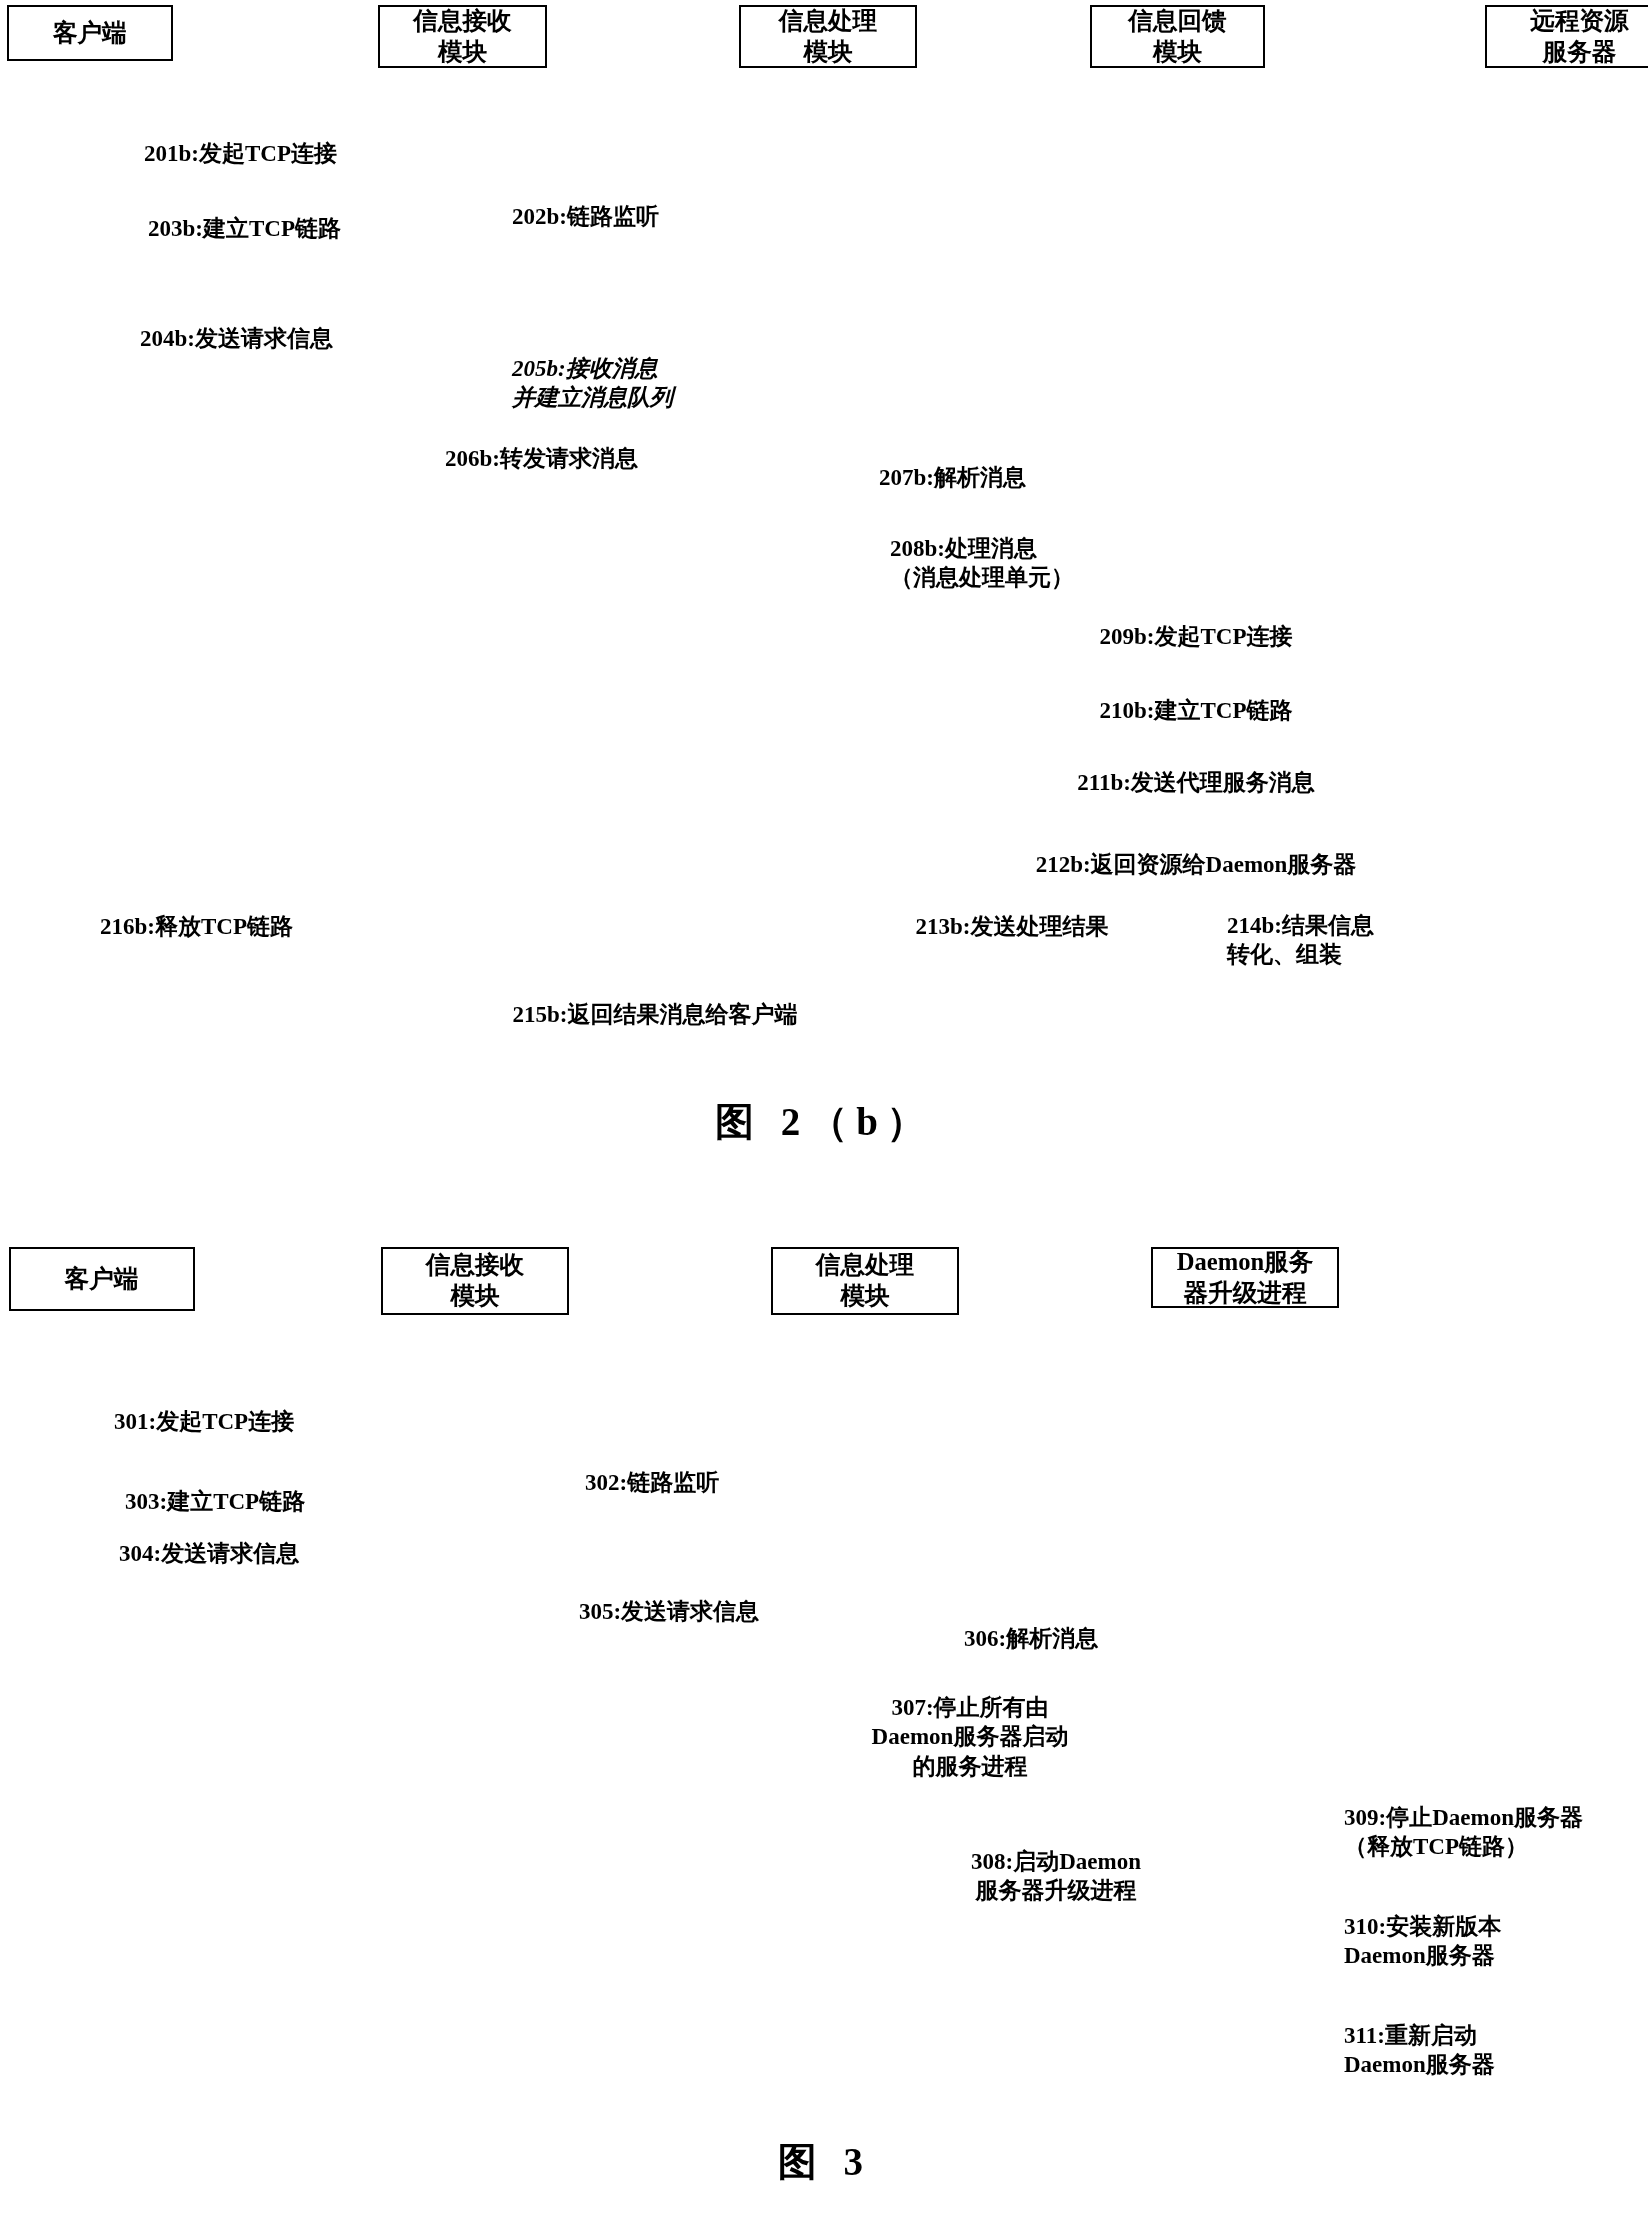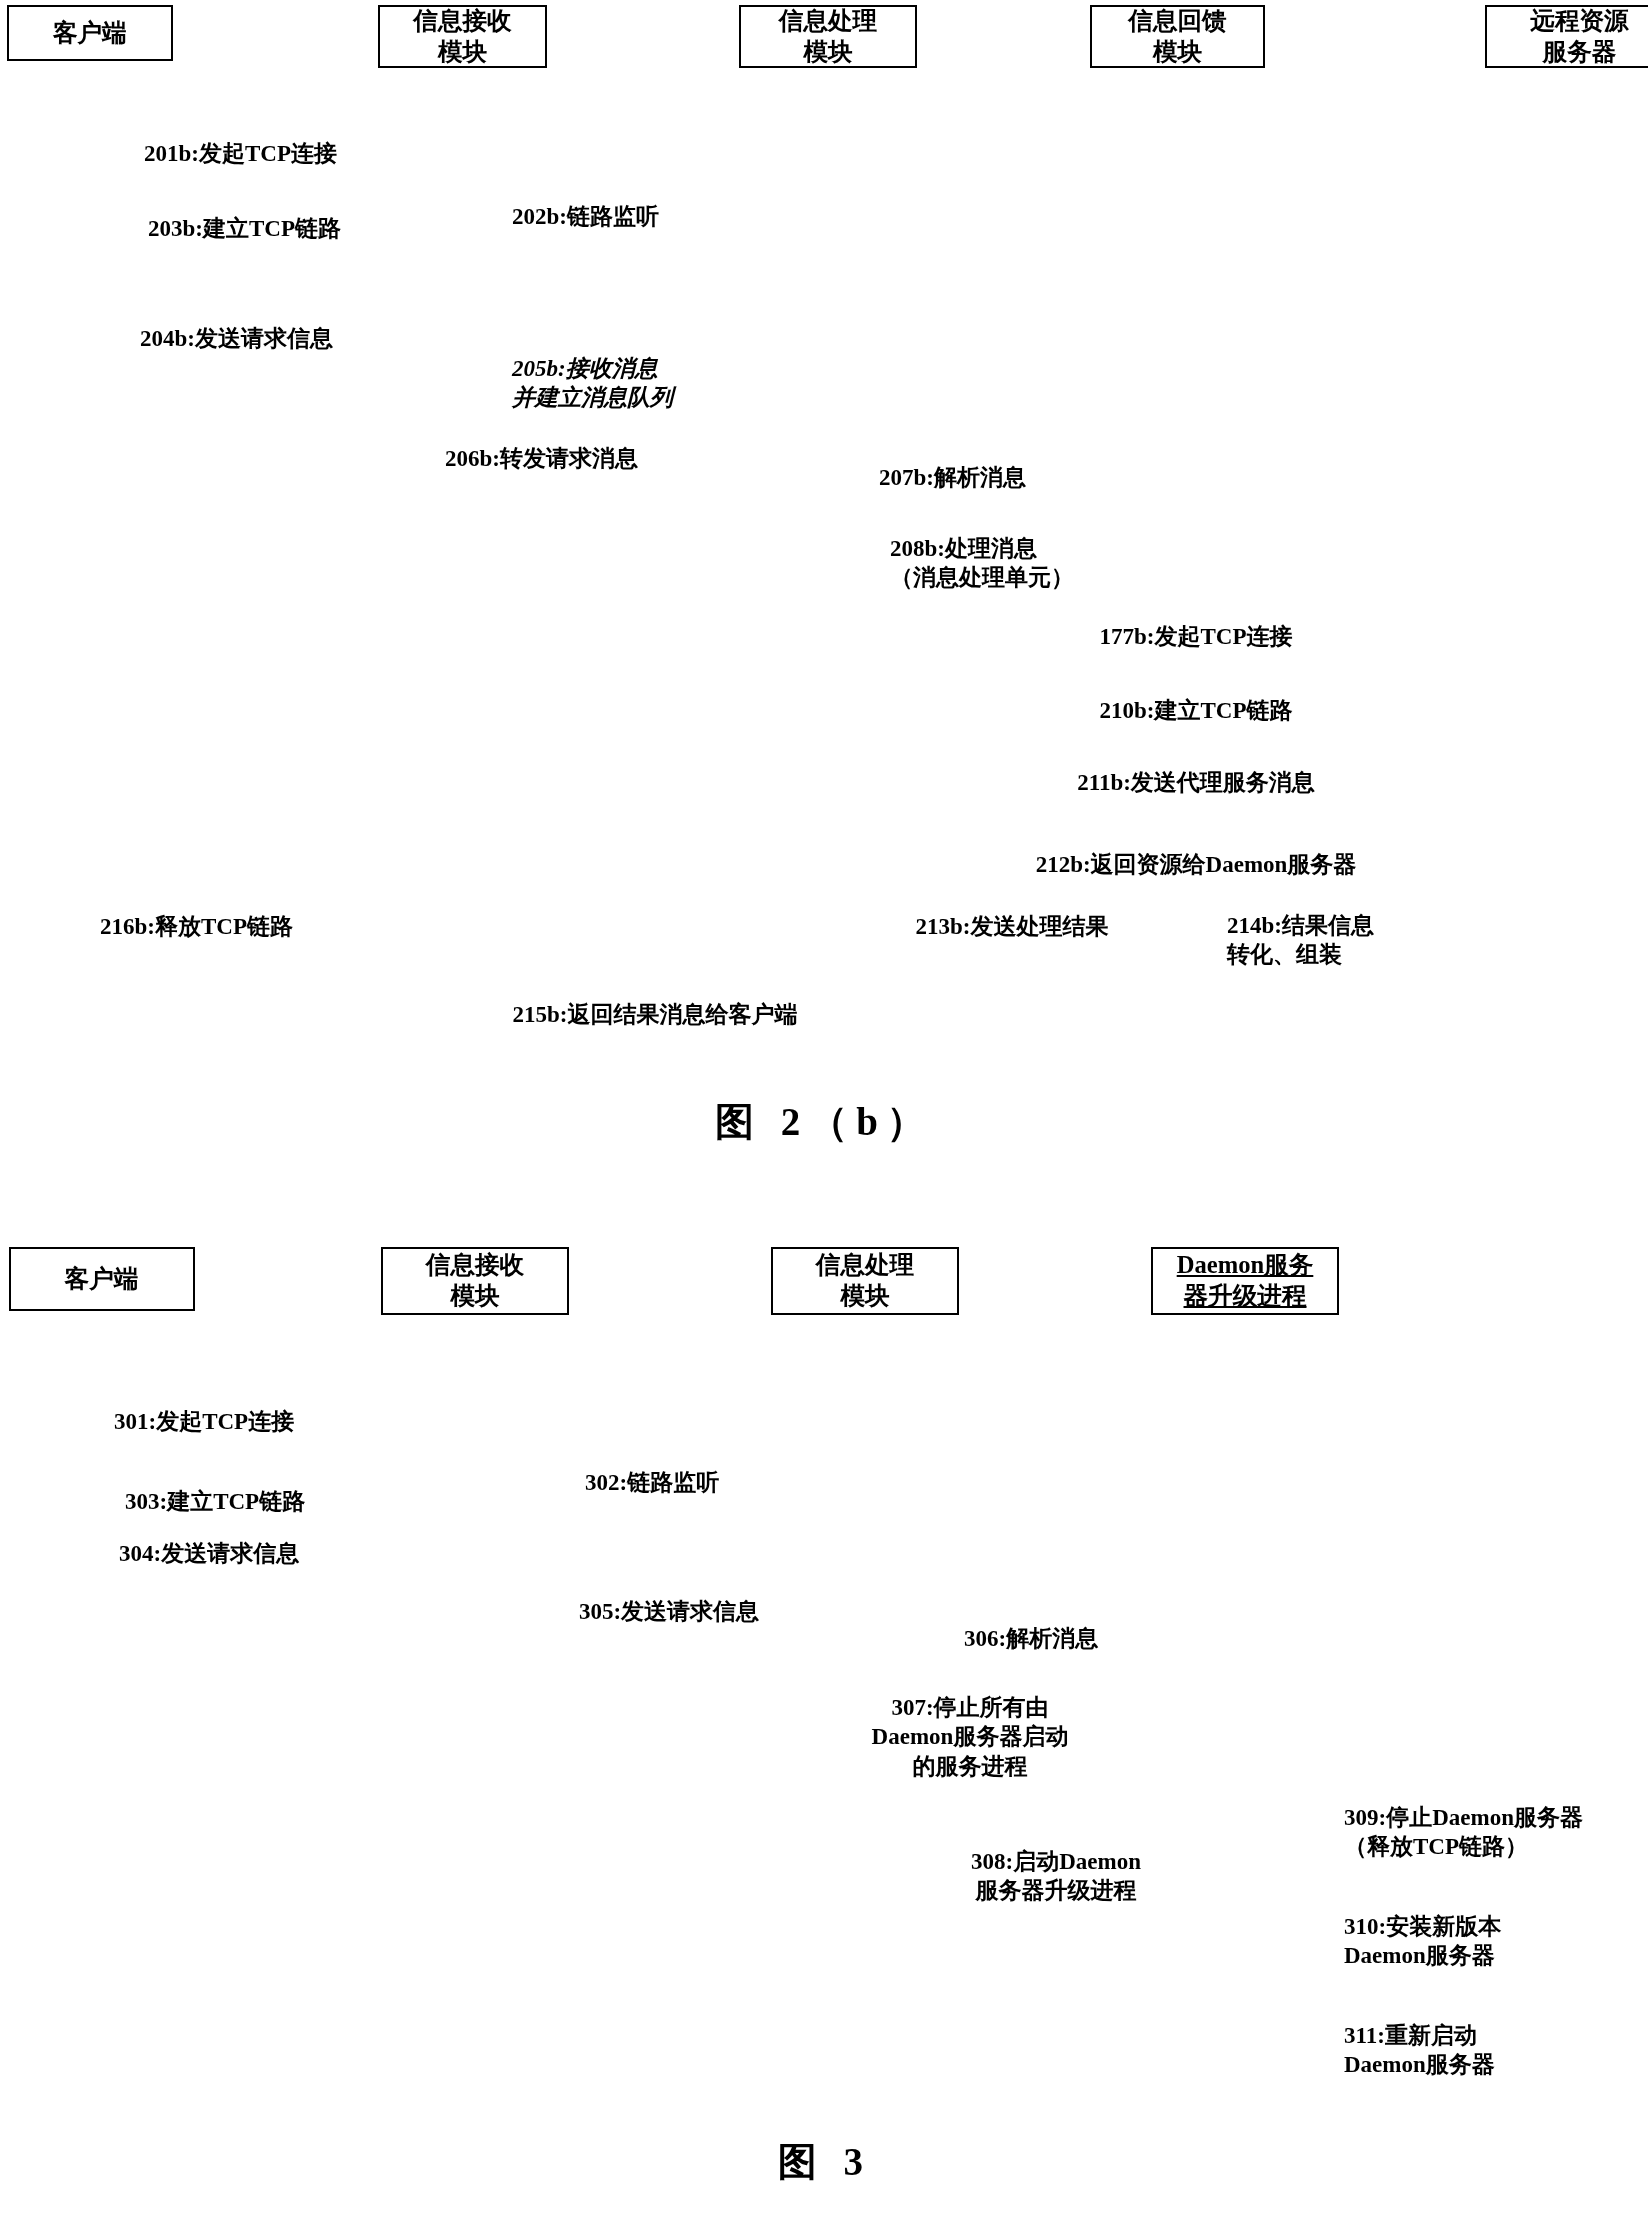--- a/index.html
+++ b/index.html
@@ -113,36 +113,36 @@
     <div class="lbl lft" style="left: 144px; top: 139px;">201b:发起TCP连接</div>
     <div class="lbl lft" style="left: 512px; top: 202px;">202b:链路监听</div>
     <div class="lbl lft" style="left: 148px; top: 214px;">203b:建立TCP链路</div>
     <div class="lbl lft" style="left: 140px; top: 324px;">204b:发送请求信息</div>
     <div class="lbl lft" style="left: 512px; top: 354px; font-style: italic;">205b:接收消息
 并建立消息队列</div>
     <div class="lbl lft" style="left: 445px; top: 444px;">206b:转发请求消息</div>
     <div class="lbl lft" style="left: 879px; top: 463px;">207b:解析消息</div>
     <div class="lbl lft" style="left: 890px; top: 534px;">208b:处理消息
 （消息处理单元）</div>
-    <div class="lbl ctr" style="left: 1196px; top: 622px; text-align: center;">177b:发起TCP连接</div>
+    <div class="lbl ctr" style="left: 1196px; top: 622px; text-align: center;">209b:发起TCP连接</div>
     <div class="lbl ctr" style="left: 1196px; top: 696px; text-align: center;">210b:建立TCP链路</div>
     <div class="lbl ctr" style="left: 1196px; top: 768px; text-align: center;">211b:发送代理服务消息</div>
     <div class="lbl ctr" style="left: 1196px; top: 838px; text-align: center; margin-top: 12px;">212b:返回资源给Daemon服务器</div>
     <div class="lbl ctr" style="left: 1012px; top: 912px; text-align: center;">213b:发送处理结果</div>
     <div class="lbl lft" style="left: 1227px; top: 911px;">214b:结果信息
 转化、组装</div>
     <div class="lbl ctr" style="left: 655px; top: 1000px; text-align: left;">215b:返回结果消息给客户端</div>
     <div class="lbl lft" style="left: 100px; top: 912px;">216b:释放TCP链路</div>
     <div class="caption" style="top: 1095px;">图 2（b）</div>
     <div class="actor-box" style="left: 8.5px; top: 1247px; width: 186px; height: 64px;">客户端</div>
     <div class="actor-box" style="left: 381px; top: 1247px; width: 188px; height: 68px;">信息接收
 模块</div>
     <div class="actor-box" style="left: 771px; top: 1247px; width: 188px; height: 68px;">信息处理
 模块</div>
-    <div class="actor-box" style="left: 1151px; top: 1247px; width: 188px; height: 68px; text-decoration: underline;">Daemon服务
+    <div class="actor-box" style="left: 1151px; top: 1247px; width: 188px; height: 61px;">Daemon服务
 器升级进程</div>
     <div class="lbl lft" style="left: 114px; top: 1407px;">301:发起TCP连接</div>
     <div class="lbl lft" style="left: 585px; top: 1468px;">302:链路监听</div>
     <div class="lbl lft" style="left: 125px; top: 1487px;">303:建立TCP链路</div>
     <div class="lbl lft" style="left: 119px; top: 1539px;">304:发送请求信息</div>
     <div class="lbl ctr" style="left: 669px; top: 1597px; text-align: center;">305:发送请求信息</div>
     <div class="lbl lft" style="left: 964px; top: 1624px;">306:解析消息</div>
     <div class="lbl ctr" style="left: 970px; top: 1693px; text-align: center;">307:停止所有由
 Daemon服务器启动
 的服务进程</div>

